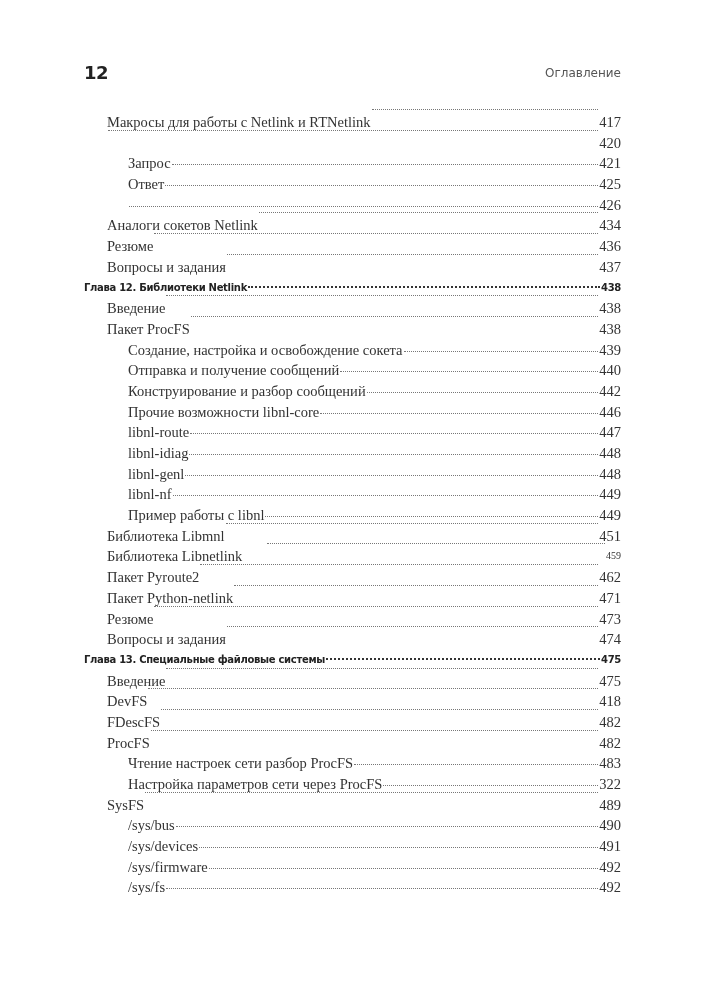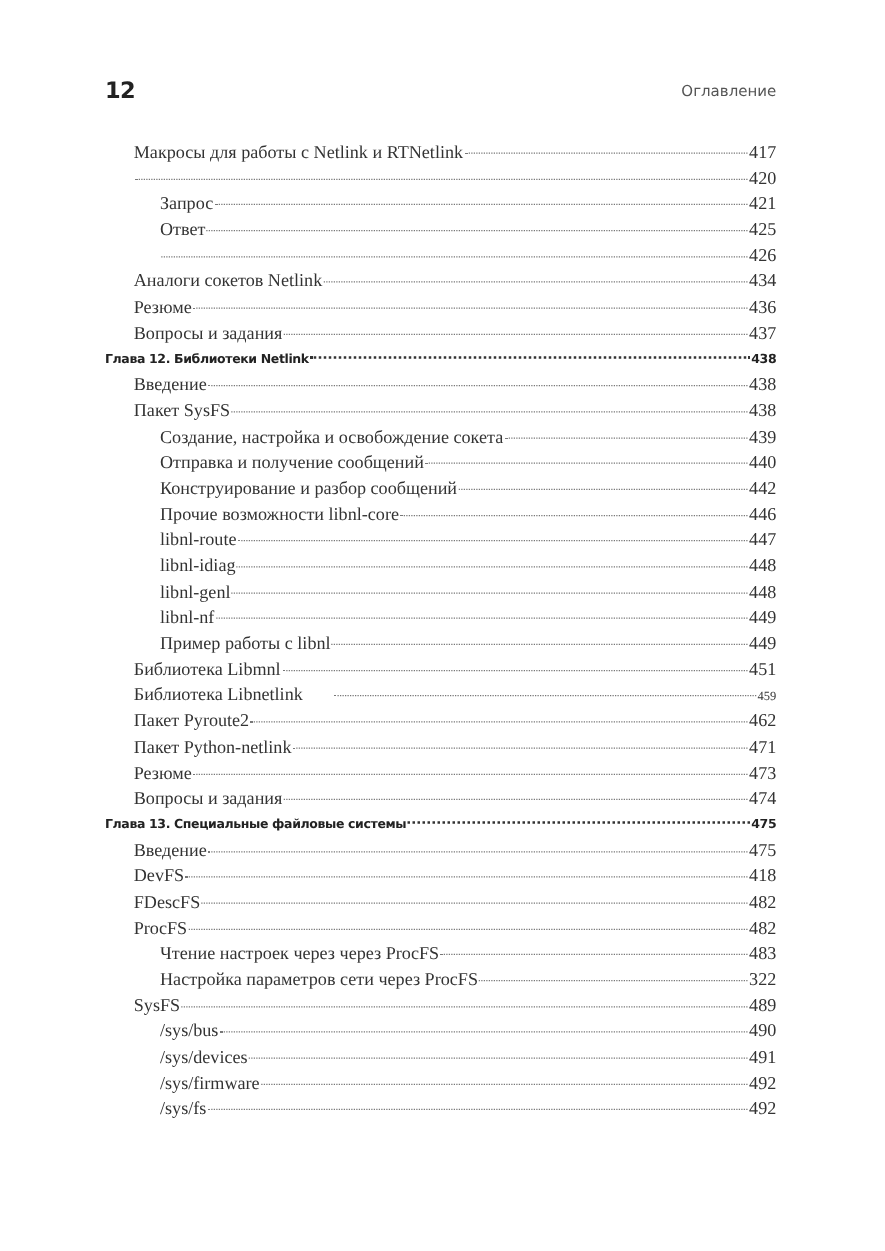--- a/index.html
+++ b/index.html
@@ -20,21 +20,21 @@
   }
   .toc {
     position: absolute; left: 84px; top: 112px; width: 537px;
   }
   .row {
     display: flex; align-items: baseline;
     height: 20.7px; line-height: 20.7px;
     font-family: "Liberation Serif", serif; font-size: 14.5px; color: #333;
     white-space: nowrap;
   }
-  .row.lvl1 { padding-left: 23px; }
+  .row.lvl1 { padding-left: 23px; align-items: center; }
   .row.lvl2 { padding-left: 44px; }
   .row.chapter {
     font-family: "DejaVu Sans", sans-serif; font-weight: bold;
     font-size: 10px; color: #222; letter-spacing: -0.3px;
   }
   .row .title { flex: 0 0 auto; }
   .row .leader {
     flex: 1 1 auto; overflow: hidden; margin: 0 1px;
     border-bottom: 1.3px dotted #777; height: 0; align-self: baseline;
     position: relative; top: -3px;
@@ -93,21 +93,21 @@
       <span class="title">Глава 12. Библиотеки Netlink</span>
       <span class="leader"></span>
       <span class="pg">438</span>
     </div>
     <div class="row lvl1">
       <span class="title">Введение</span>
       <span class="leader"></span>
       <span class="pg">438</span>
     </div>
     <div class="row lvl1">
-      <span class="title">Пакет SysFS</span>
+      <span class="title">Пакет ProcFS</span>
       <span class="leader"></span>
       <span class="pg">438</span>
     </div>
     <div class="row lvl2">
       <span class="title">Создание, настройка и освобождение сокета</span>
       <span class="leader"></span>
       <span class="pg">439</span>
     </div>
     <div class="row lvl2">
       <span class="title">Отправка и получение сообщений</span>
@@ -199,21 +199,21 @@
       <span class="title">FDescFS</span>
       <span class="leader"></span>
       <span class="pg">482</span>
     </div>
     <div class="row lvl1">
       <span class="title">ProcFS</span>
       <span class="leader"></span>
       <span class="pg">482</span>
     </div>
     <div class="row lvl2">
-      <span class="title">Чтение настроек через через ProcFS</span>
+      <span class="title">Чтение настроек сети разбор ProcFS</span>
       <span class="leader"></span>
       <span class="pg">483</span>
     </div>
     <div class="row lvl2">
       <span class="title">Настройка параметров сети через ProcFS</span>
       <span class="leader"></span>
       <span class="pg">322</span>
     </div>
     <div class="row lvl1">
       <span class="title">SysFS</span>

